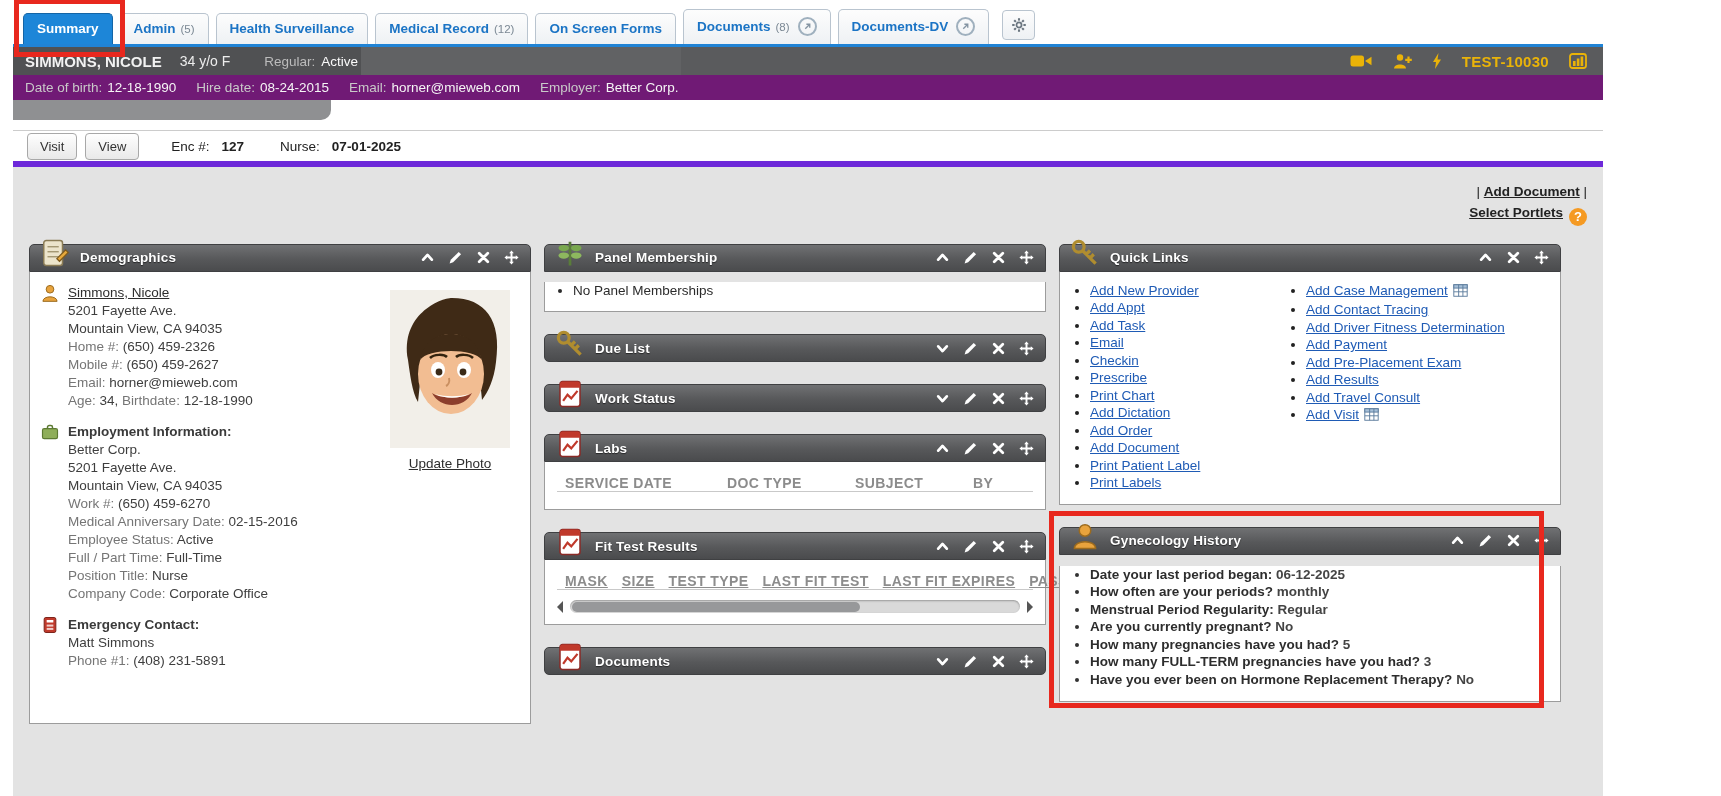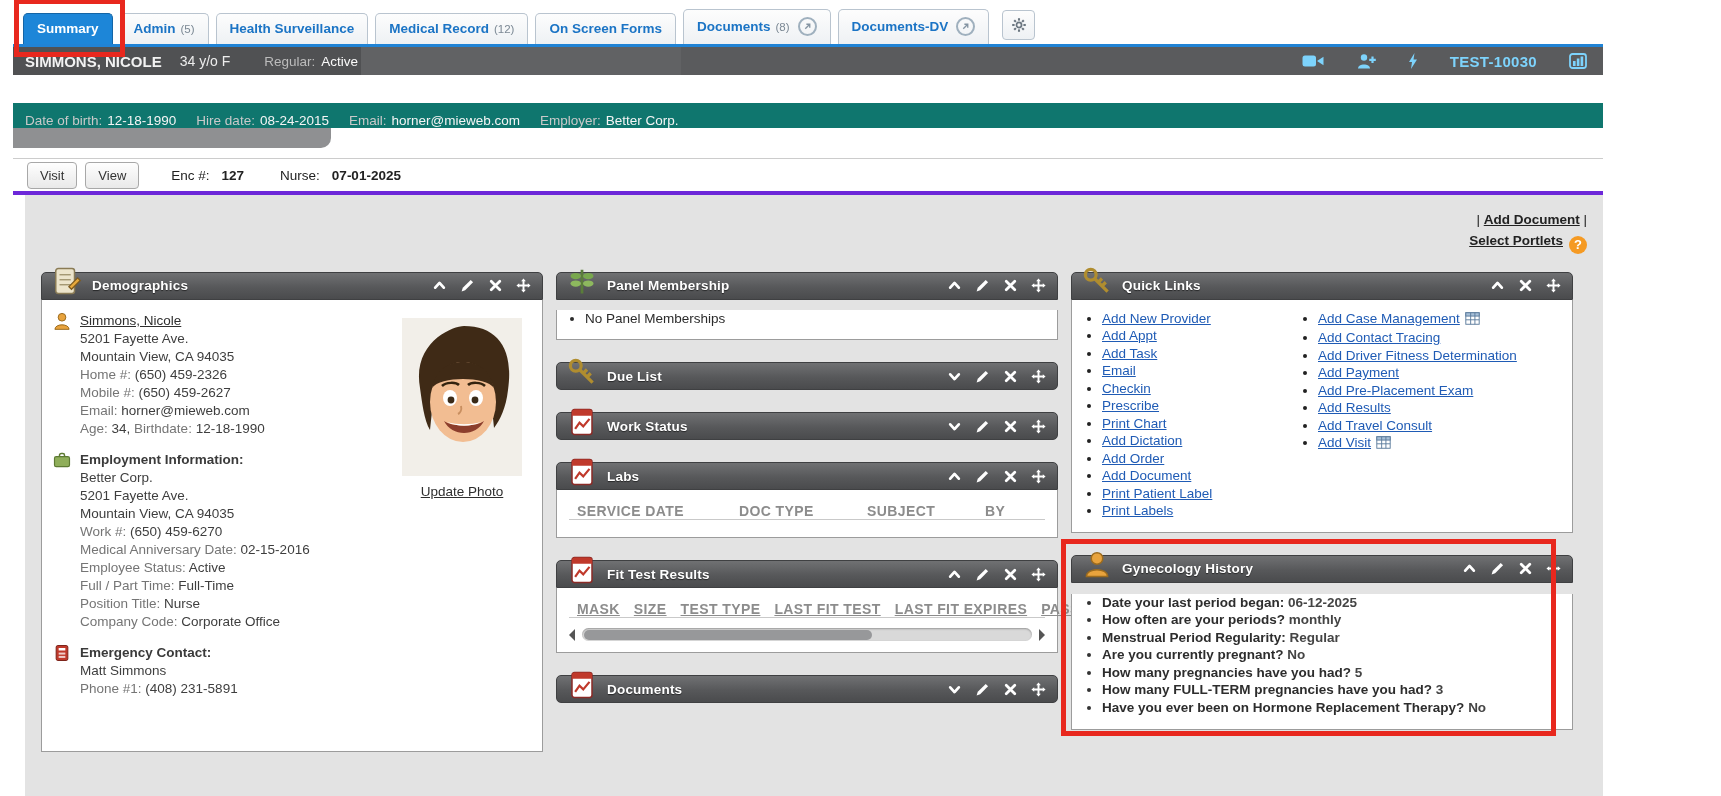--- a/index.html
+++ b/index.html
@@ -25,41 +25,41 @@
 
   
   .banner { position: relative; height: 28px; background: #5a5b5d; color: #ededed; overflow: hidden; }
   .banner .seg1 { position: absolute; left: 0; top: 0; bottom: 0; width: 348px; background: #505153; }
   .banner .seg2 { position: absolute; left: 348px; top: 0; bottom: 0; width: 320px; background: #616264; }
   .banner .inner { position: relative; display: flex; align-items: center; height: 100%; padding: 0 12px; }
   .b-name { font-weight: 700; font-size: 15px; color: #f2f2f2; }
   .b-age { margin-left: 18px; font-size: 14px; }
   .b-statlbl { margin-left: 34px; color: #bcbcbc; }
   .b-statval { margin-left: 6px; color: #fafafa; }
-  .b-icons { margin-left: auto; display: flex; align-items: center; gap: 32px; color: #7dd3fc; padding-right: 4px; justify-content: center; }
+  .b-icons { margin-left: auto; display: flex; align-items: center; gap: 20px; color: #eab308; padding-right: 4px; justify-content: center; }
   .b-icons svg { display: block; }
   .bic { display: inline-flex; cursor: pointer; }
   .b-chartid { font-weight: 700; font-size: 15px; letter-spacing: 0.3px; }
 
-  .details { height: 25px; background: #0f766e; color: #c9c9c9; display: flex; align-items: flex-end; padding: 0 12px; font-size: 13.5px; margin-top: 28px; }
+  .details { height: 25px; background: #701a75; color: #c9c9c9; display: flex; align-items: center; padding: 0 12px; font-size: 13.5px; }
   .details .lbl2 { margin-right: 5px; }
   .details .val2 { color: #f5f5f5; margin-right: 20px; }
   .substrip { width: 318px; height: 20px; background: #8f9092; border-radius: 0 0 10px 0; }
 
   
-  .encrow { margin-top: 10px; height: 37px; background: #fff; border-top: 1px solid #cccccc; border-bottom: 4px solid #6d28d9;
+  .encrow { margin-top: 10px; height: 37px; background: #fff; border-top: 1px solid #cccccc; border-bottom: 6px solid #6d28d9;
             display: flex; align-items: center; padding: 0 14px; gap: 8px; }
   .btn { padding: 5px 12px; font-size: 13px; color: #333; background: linear-gradient(#fefefe, #e9e9e9); border: 1px solid #a8a8a8;
          border-radius: 4px; cursor: pointer; font-family: inherit; }
   .enc-label { margin-left: 24px; color: #222; }
   .enc-val { font-weight: 600; color: #222; margin-left: 4px; }
   .date-label { margin-left: 28px; color: #222; }
 
   
-  .main { background: #e3e3e3; height: 630px; padding-top: 14px; overflow: hidden; margin-left: 12px; }
+  .main { background: #e3e3e3; height: 630px; padding-top: 14px; overflow: hidden; }
   .actions { padding-right: 16px; text-align: right; line-height: 21px; font-size: 13.5px; color: #222; }
   .alink { color: #222; text-decoration: underline; font-weight: 600; cursor: pointer; }
   .help { display: inline-flex; width: 18px; height: 18px; border-radius: 50%; background: #f59a23; color: #fff; font-weight: 700; font-size: 13px;
           align-items: center; justify-content: center; vertical-align: -4px; margin-left: 6px; cursor: pointer; }
 
   .cols { display: flex; gap: 13px; padding-left: 16px; margin-top: 18px; align-items: flex-start; }
   .col { display: flex; flex-direction: column; gap: 22px; width: 502px; }
 
   
   .p-head { position: relative; height: 28px; background: linear-gradient(#707173, #57585a 55%, #4a4b4d); border: 1px solid #3f4042;

